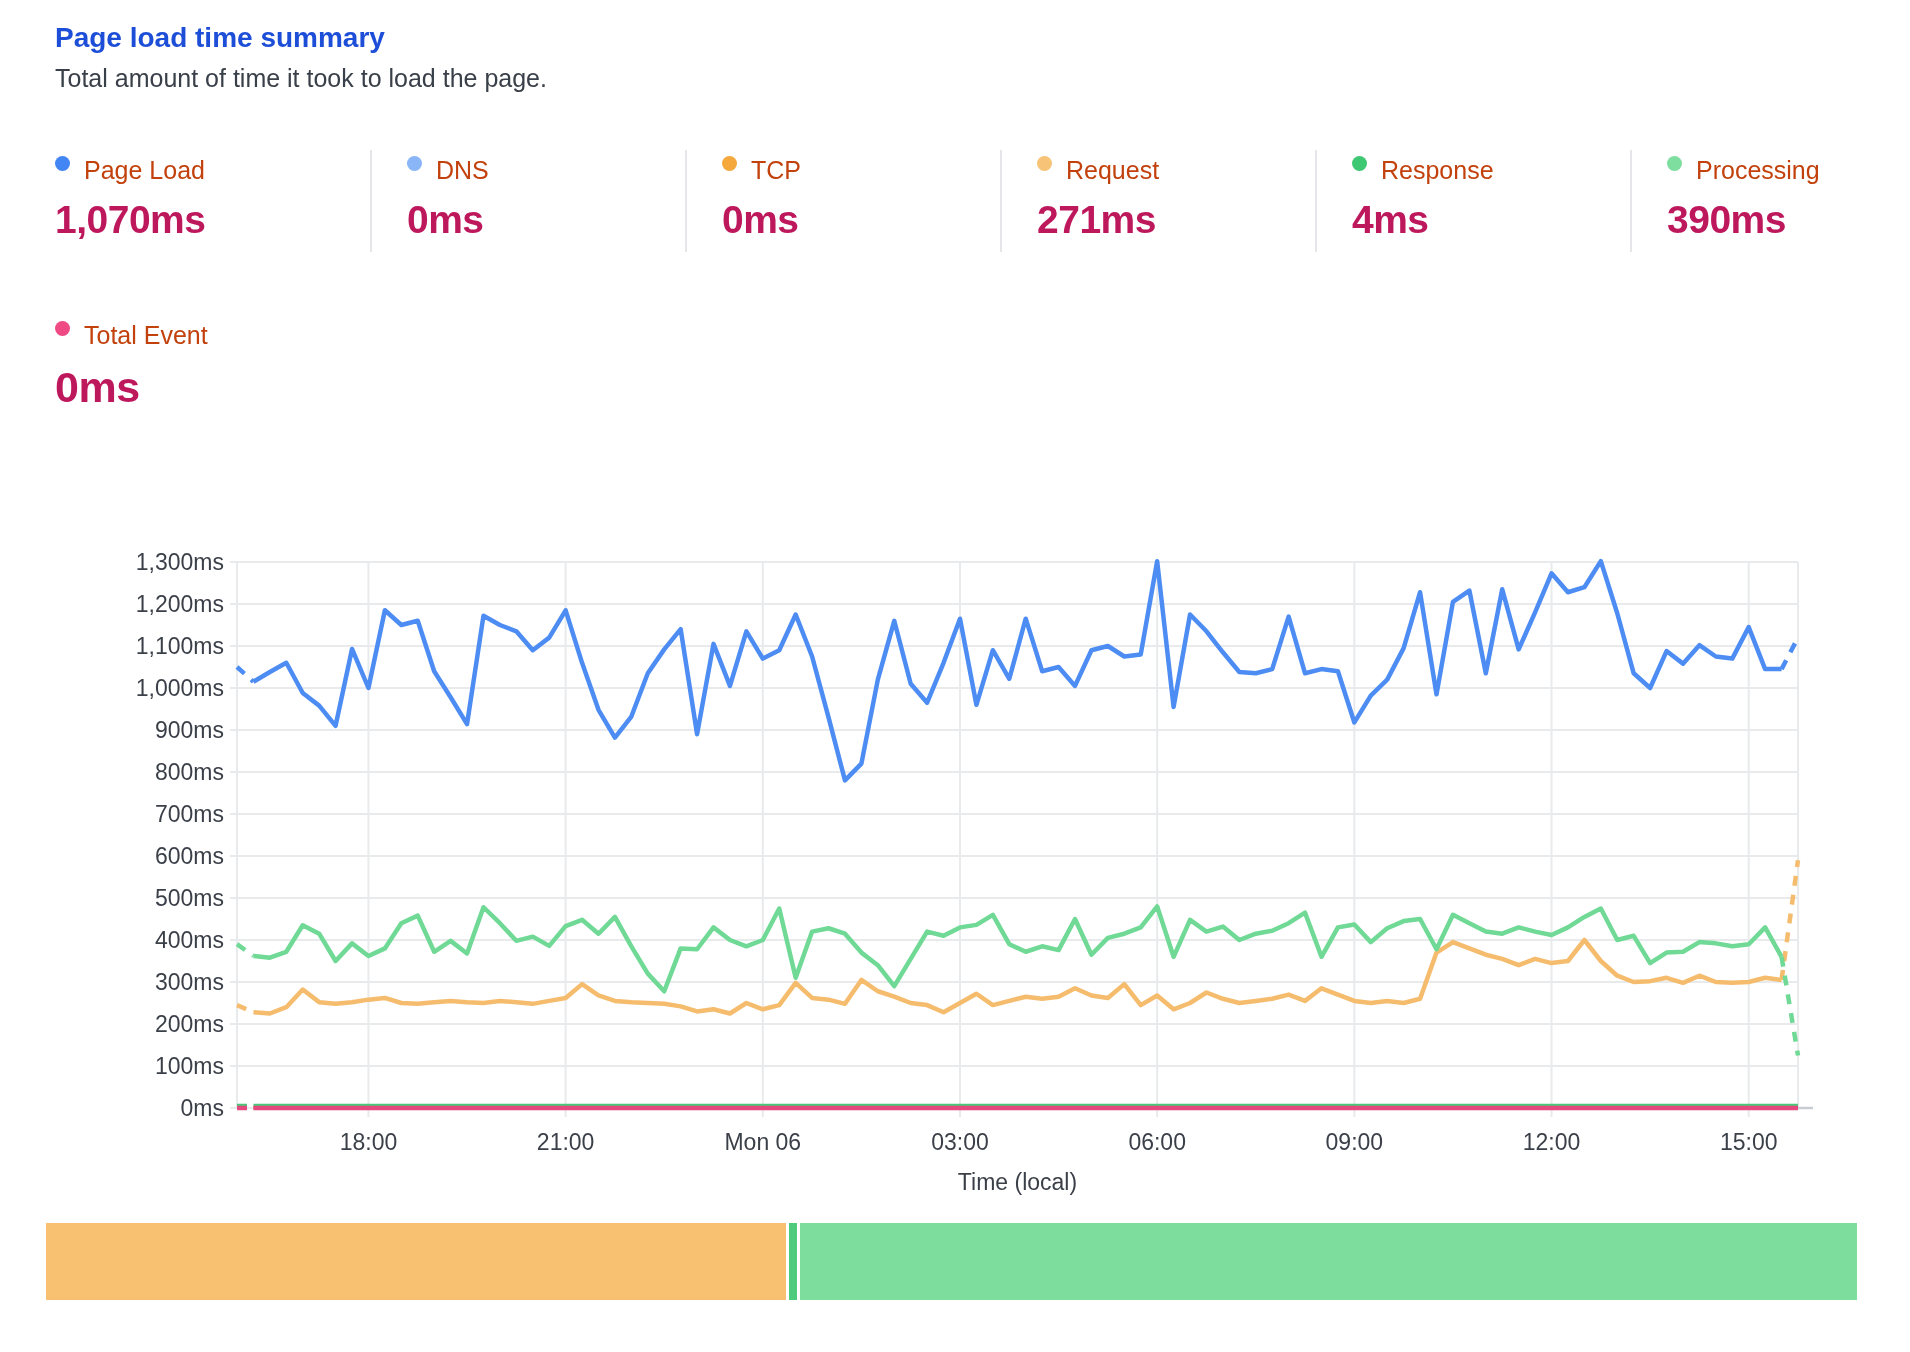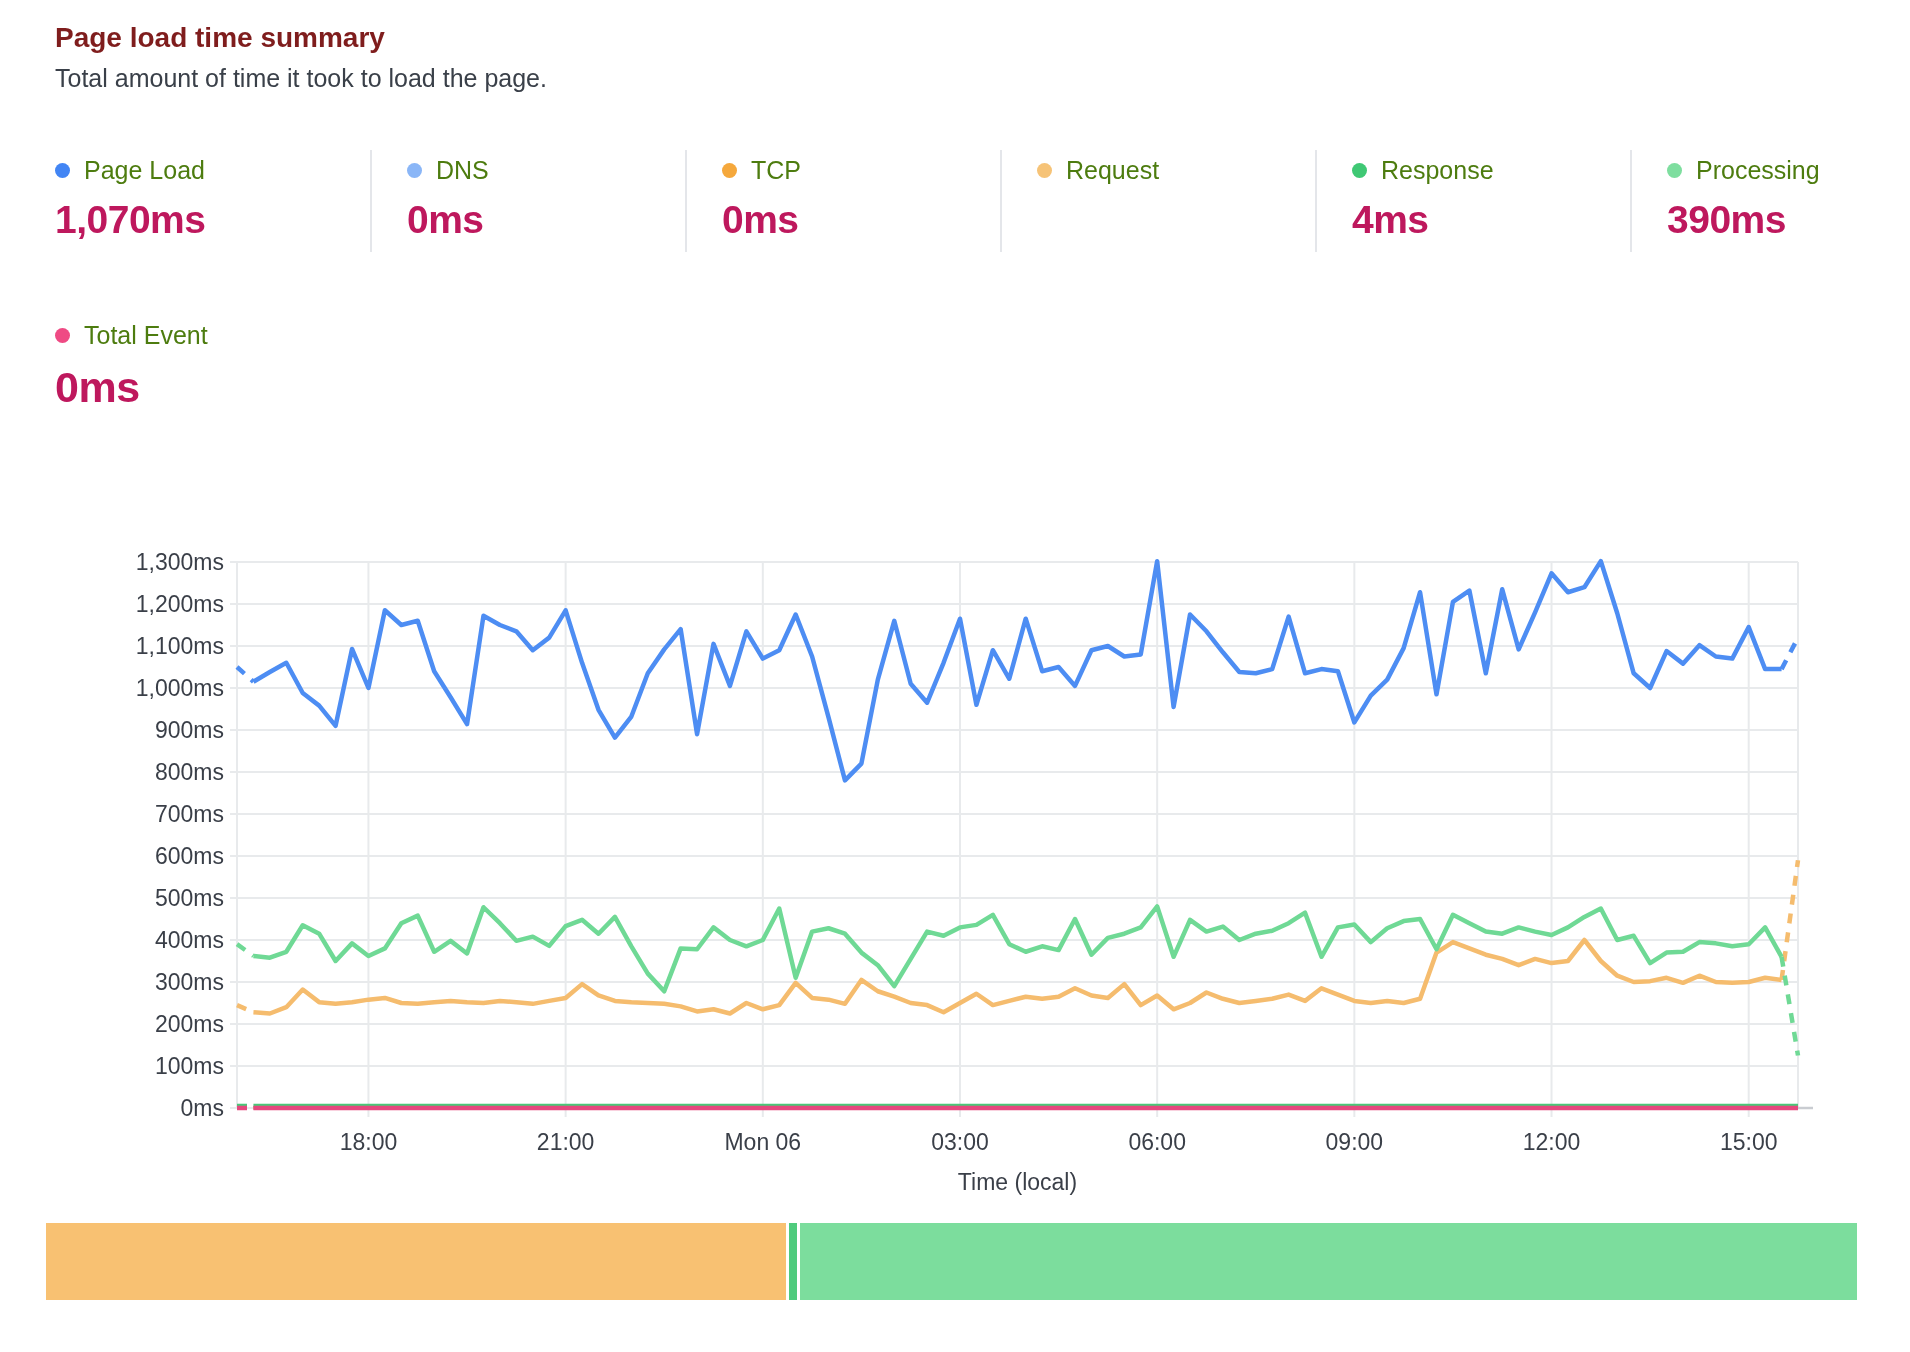--- a/index.html
+++ b/index.html
@@ -1,24 +1,24 @@
 <!DOCTYPE html>
 <html><head>
 <meta charset="utf-8">
 <style>
   html,body{margin:0;padding:0;background:#ffffff;}
   .page{position:relative;width:1910px;height:1352px;background:#fff;overflow:hidden;
         font-family:"Liberation Sans", sans-serif;}
-  .title{position:absolute;left:55px;top:22px;margin:0;font-size:28px;font-weight:700;color:#7f1d1d;}
+  .title{position:absolute;left:55px;top:22px;margin:0;font-size:28px;font-weight:700;color:#1d4ed8;}
   .subtitle{position:absolute;left:55px;top:64px;margin:0;font-size:25px;font-weight:400;color:#3a4049;}
   .metrics{position:absolute;left:55px;top:150px;display:flex;}
   .metrics.row2{top:315px;}
   .metric{box-sizing:border-box;width:315px;padding:6px 0 10px 0;}
   .metrics.row1 .metric + .metric{border-left:2px solid #e4e6ea;padding-left:35px;}
-  .m-label{display:flex;align-items:center;font-size:25px;color:#4d7c0f;}
+  .m-label{display:flex;font-size:25px;color:#c2410c;}
   .dot{width:15px;height:15px;border-radius:50%;margin-right:14px;flex:none;background:#999;}
   .m-value{margin-top:13px;font-size:39px;font-weight:700;color:#be185d;letter-spacing:-0.5px;}
   .metrics.row2 .m-value{font-size:43px;}
   #chart{position:absolute;left:0;top:425px;width:1910px;height:790px;}
   #chart svg{display:block;}
   #bar{position:absolute;left:46px;top:1223px;width:1811px;height:77px;display:flex;gap:3px;}
   #bar .seg{height:100%;}
 </style>
 </head>
 <body>
@@ -48,20 +48,21 @@
           <span class="dot" style="background: rgb(245, 168, 60);"></span>
           <span>TCP</span>
         </div>
       <div class="m-value">0ms</div>
     </div>
     <div class="metric">
       <div class="m-label">
           <span class="dot" style="background: rgb(246, 195, 119);"></span>
           <span>Request</span>
         </div>
+      <div class="m-value">271ms</div>
     </div>
     <div class="metric">
       <div class="m-label">
           <span class="dot" style="background: rgb(63, 200, 116);"></span>
           <span>Response</span>
         </div>
       <div class="m-value">4ms</div>
     </div>
     <div class="metric">
       <div class="m-label">

